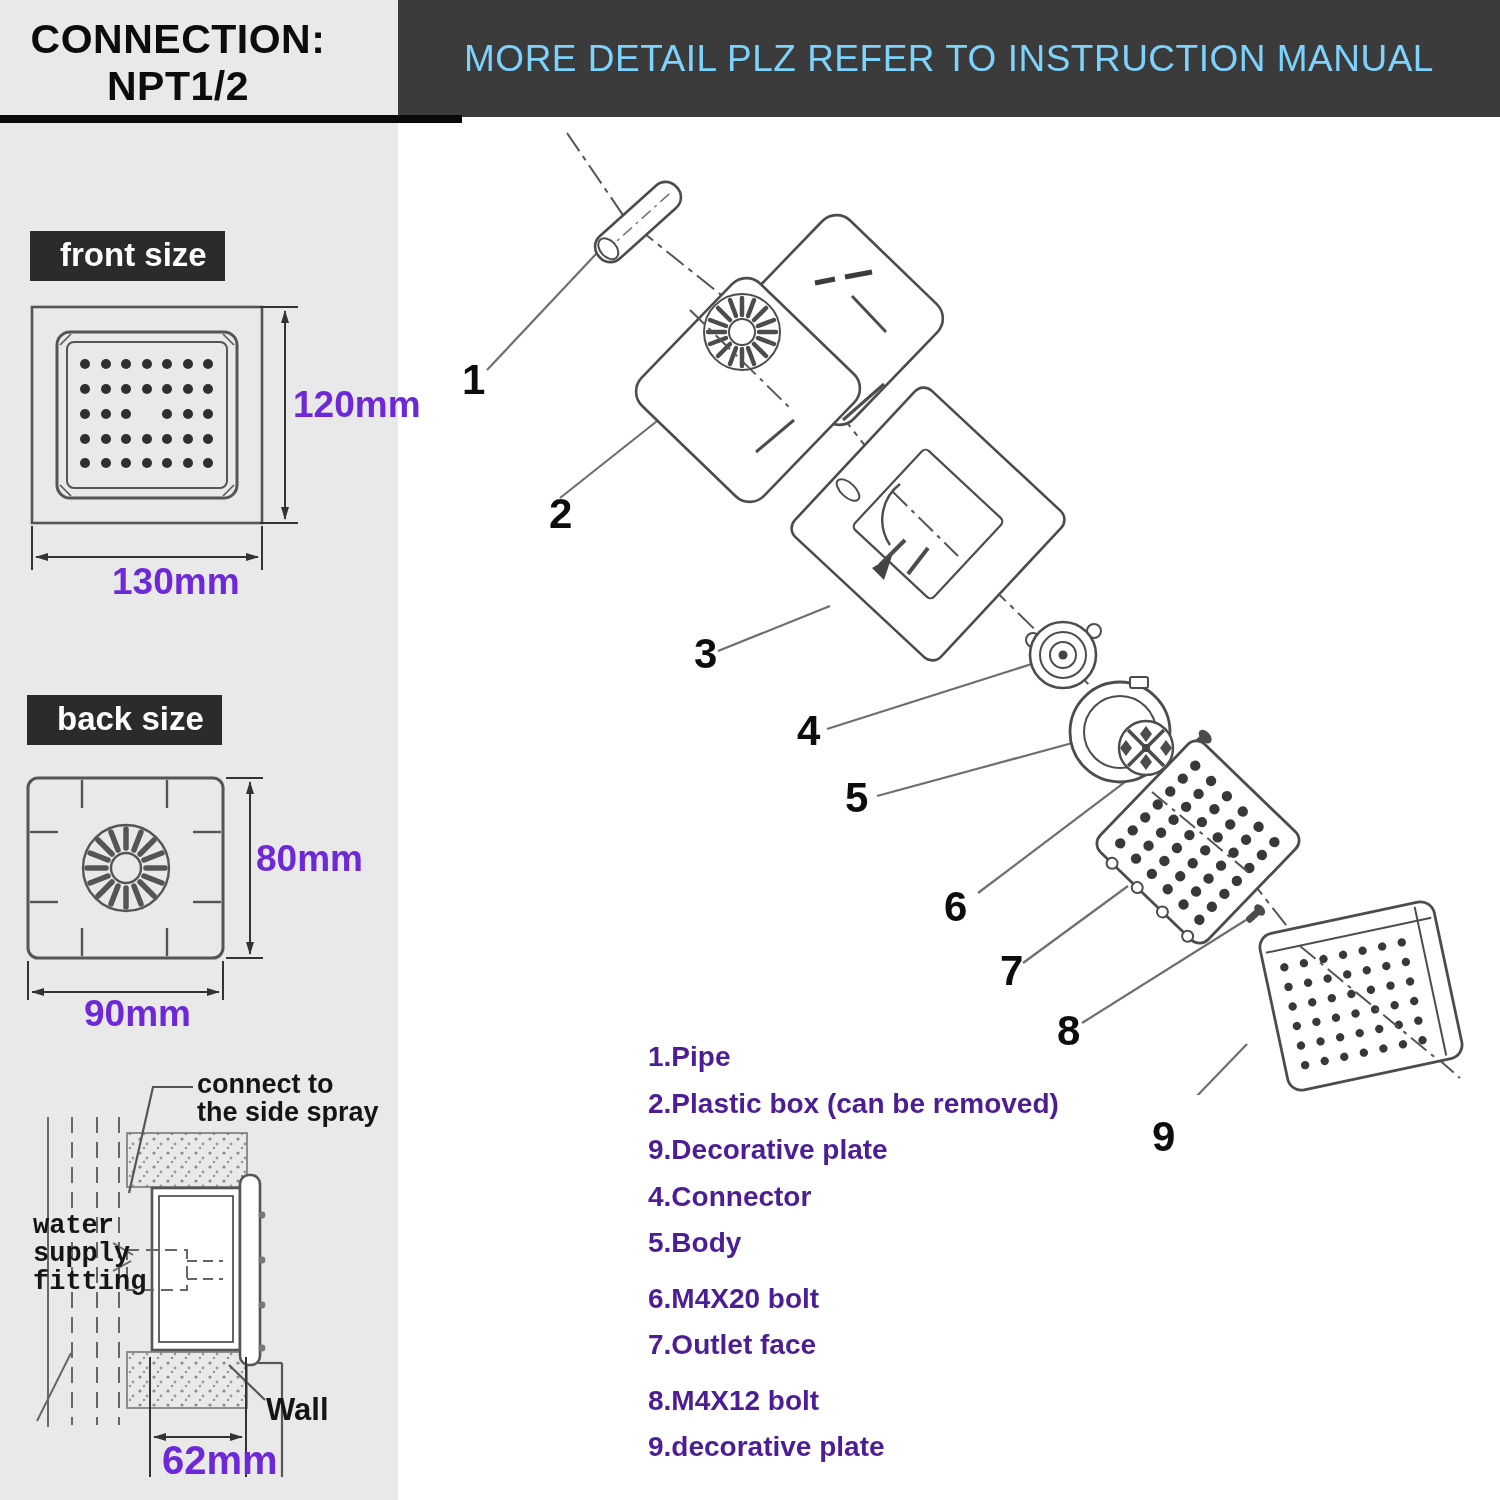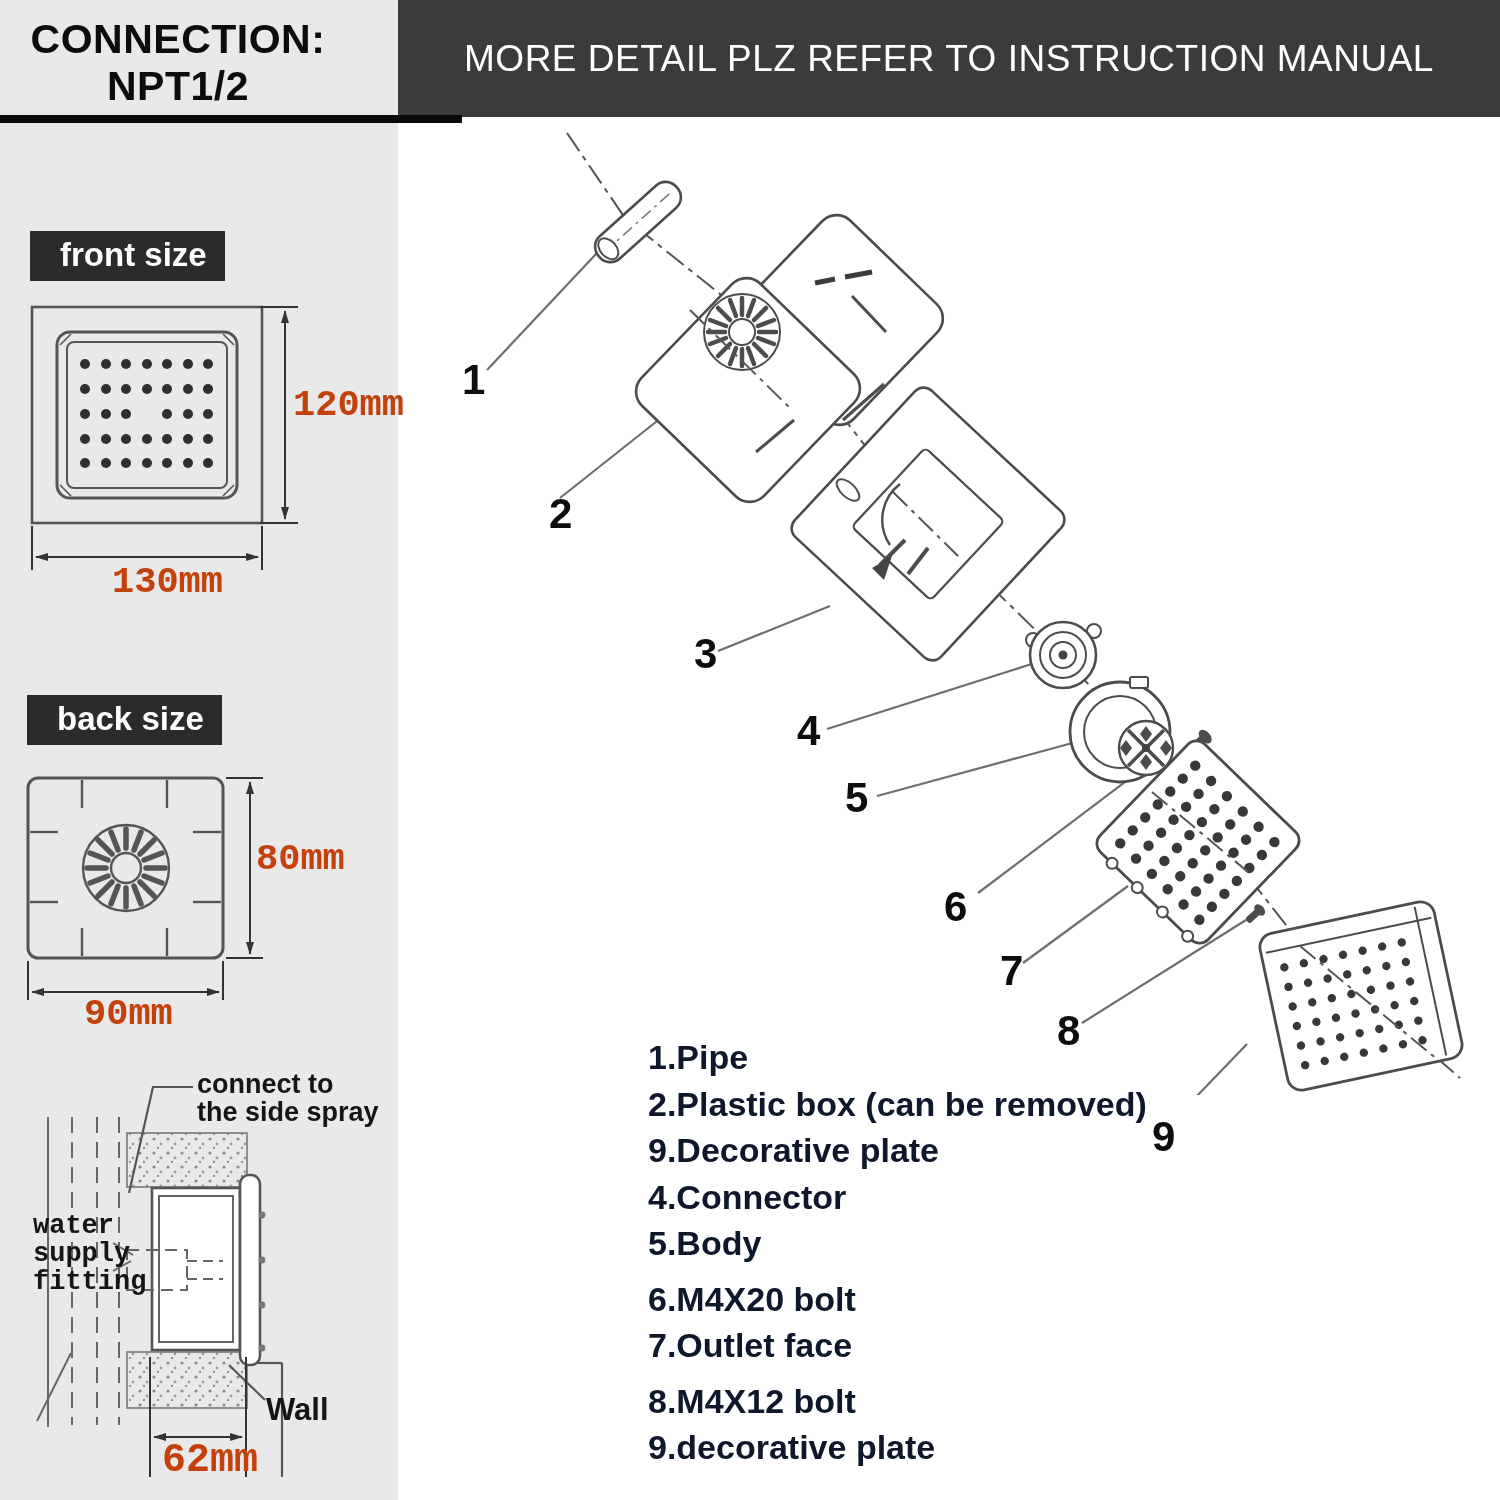--- a/index.html
+++ b/index.html
@@ -4,36 +4,36 @@
 <style>
   html,body{margin:0;padding:0;background:#ffffff;}
   #stage{position:relative;width:1500px;height:1500px;background:#ffffff;overflow:hidden;
          font-family:"Liberation Sans","DejaVu Sans",sans-serif;color:#0d0d0d;}
   .abs{position:absolute;}
   
   #sidebar{left:0;top:0;width:398px;height:1500px;background:#e9e9e9;}
   
   #banner{left:398px;top:0;width:1102px;height:117px;background:#3b3b3b;
           display:flex;align-items:center;justify-content:center;}
-  #banner .txt{color:#ffffff;font-size:37px;font-weight:400;letter-spacing:.5px;white-space:nowrap;}
+  #banner .txt{color:#7dd3fc;font-size:37px;font-weight:400;letter-spacing:.5px;white-space:nowrap;}
   #topline{left:0;top:115px;width:462px;height:8px;background:#0a0a0a;}
   
   #connection{left:0;top:16px;width:356px;text-align:center;font-weight:800;
               font-size:41px;line-height:47px;letter-spacing:.5px;color:#0c0c0c;}
   
   .chip{background:#2b2b2b;color:#fdfdfd;font-size:33px;font-weight:700;
         padding:5px 18px 7px 30px;white-space:nowrap;}
   
-  .dim{font-weight:700;font-size:37px;color:#c2410c;white-space:nowrap;font-family:Liberation Mono, monospace;}
+  .dim{font-weight:700;font-size:37px;color:#6d28d9;white-space:nowrap;}
   .note{font-weight:700;font-size:27px;line-height:28px;color:#151515;white-space:nowrap;}
   
   .callout{font-weight:700;font-size:42px;color:#0d0d0d;}
   
   #parts{left:648px;top:1034px;width:560px;}
-  #parts .item{font-size:34px;font-weight:700;line-height:46.5px;color:#0f172a;white-space:nowrap;}
+  #parts .item{font-size:28px;font-weight:700;line-height:46.5px;color:#4c1d95;white-space:nowrap;}
   #parts .gap{margin-top:9px;}
   svg{display:block;}
 </style>
 </head>
 <body>
 
 <div id="stage">
 
   <div id="sidebar" class="abs"></div>
 

